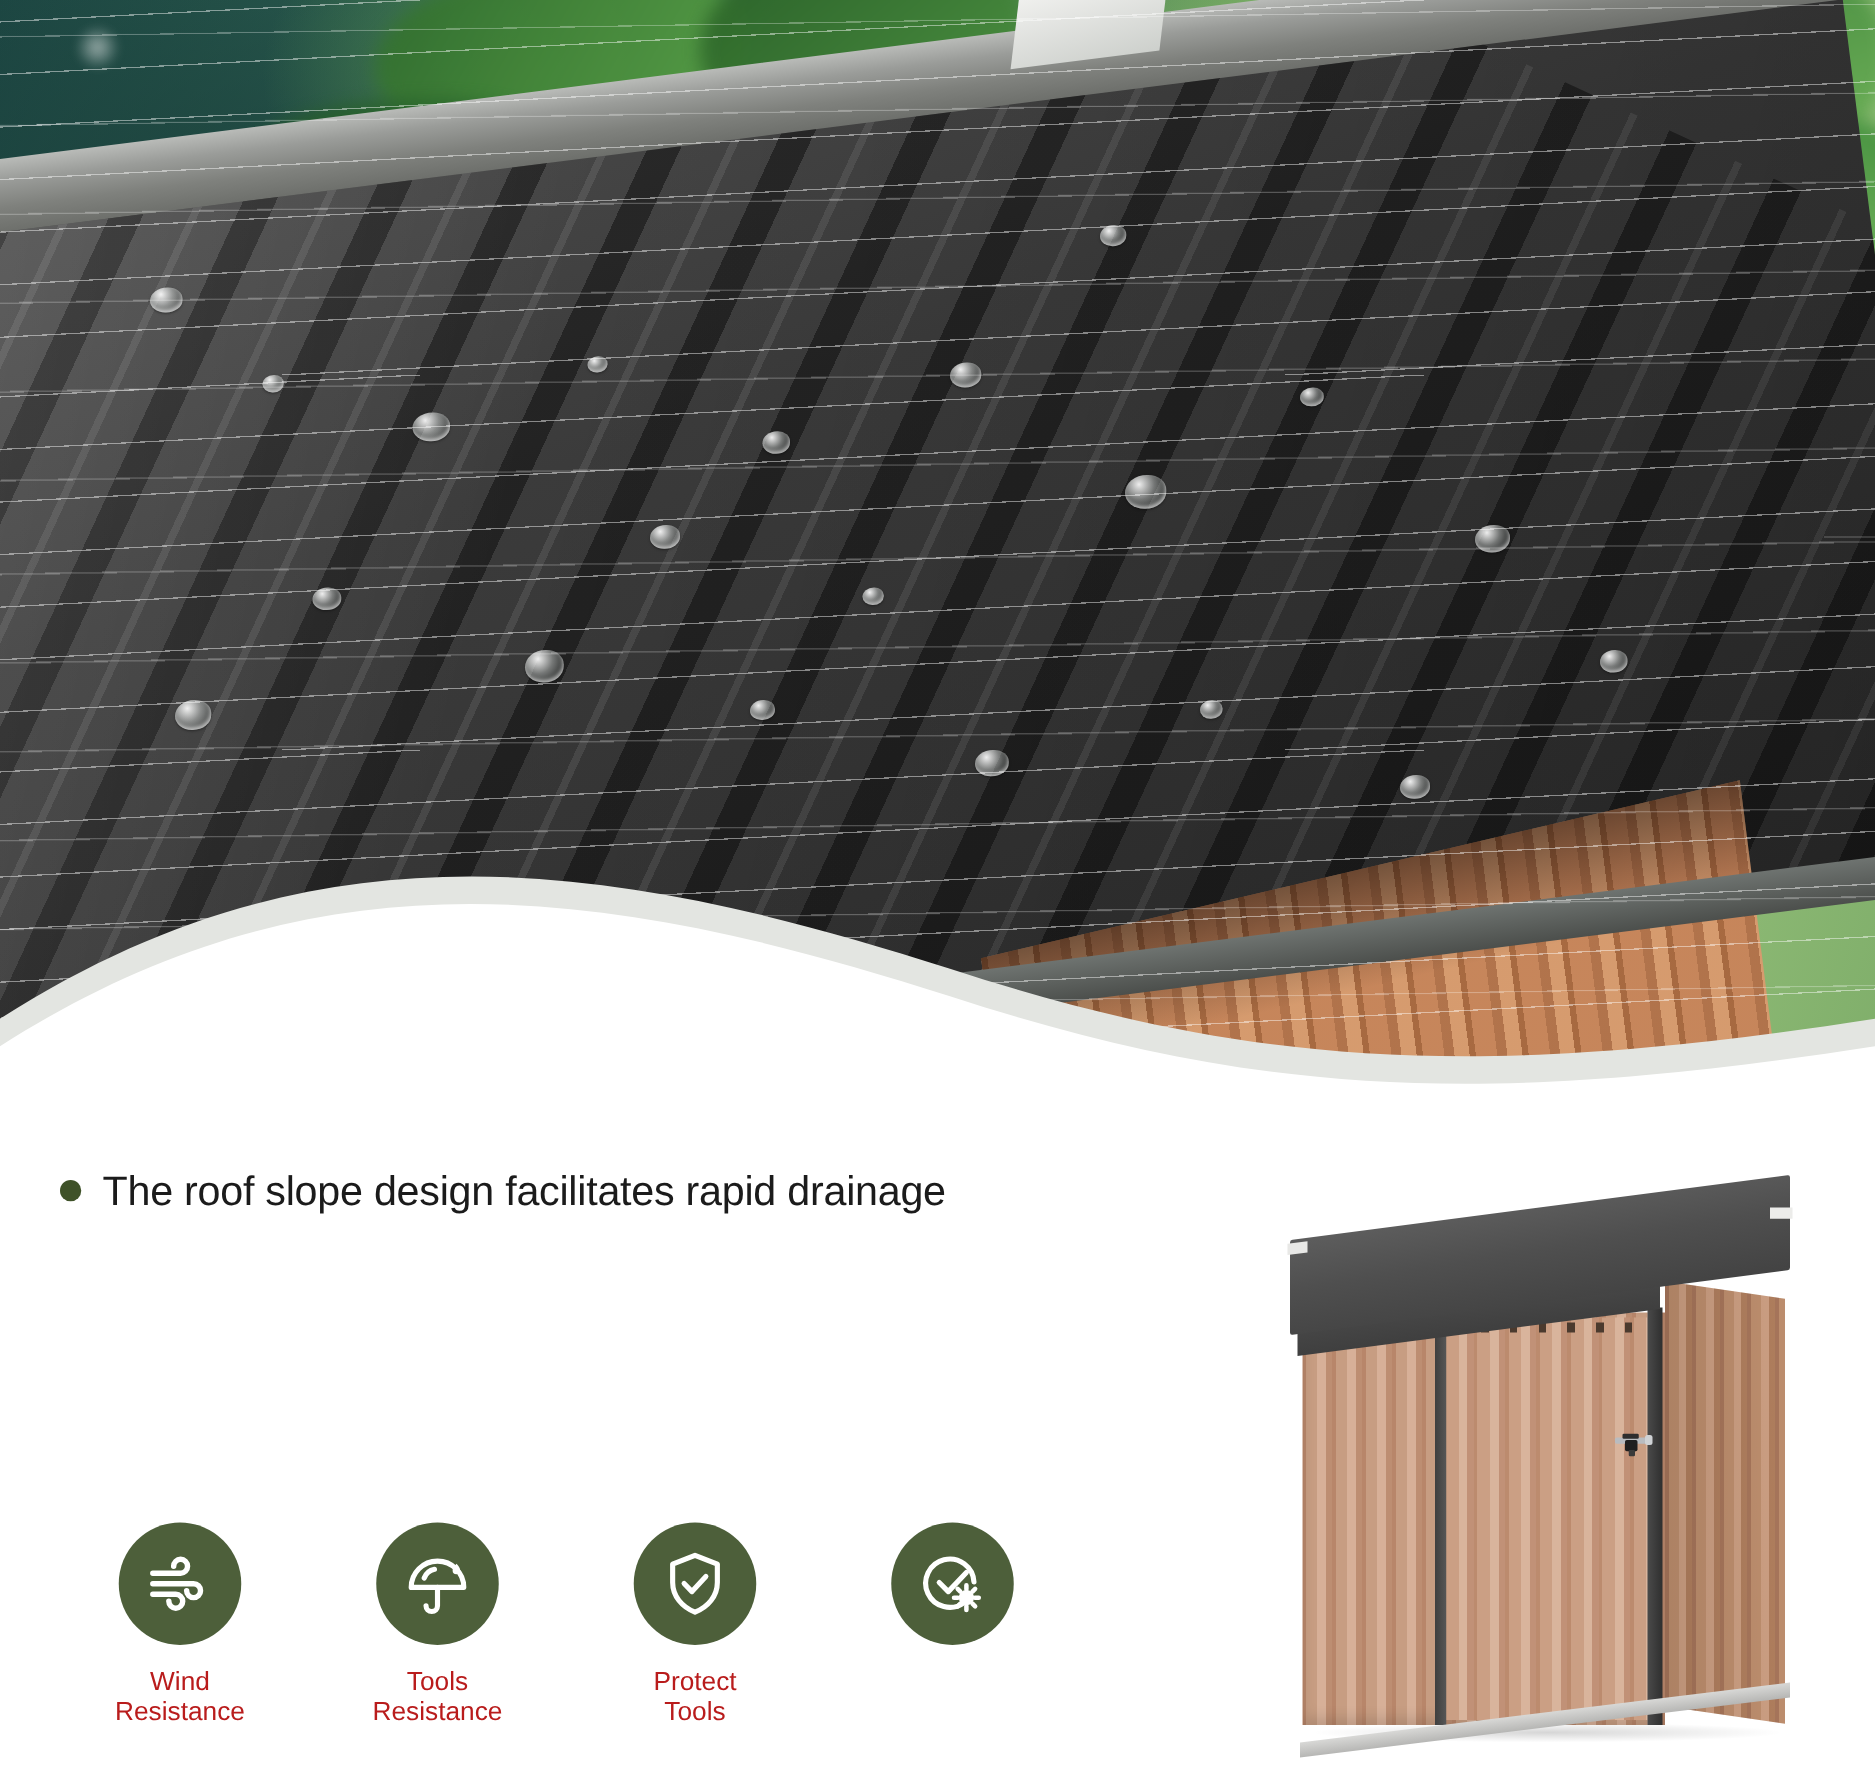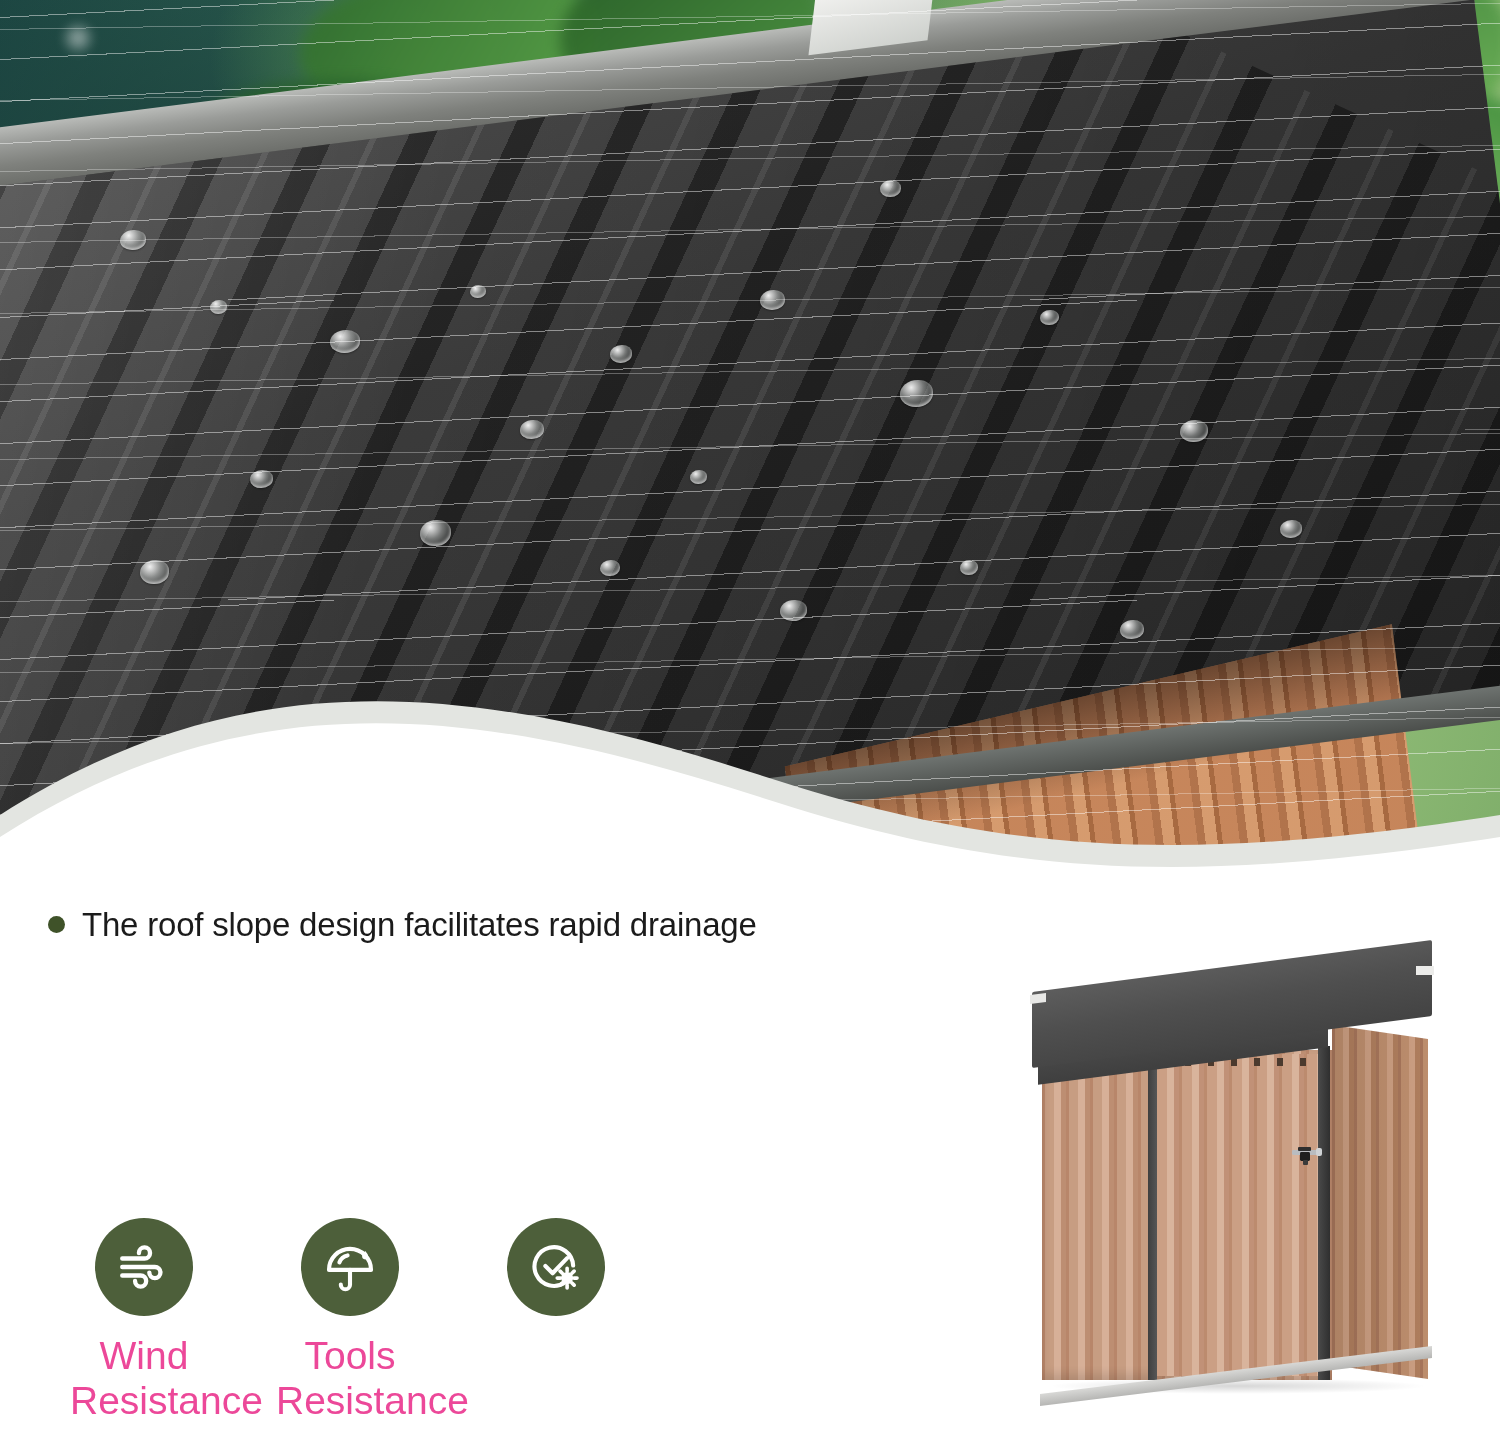--- a/index.html
+++ b/index.html
@@ -112,21 +112,21 @@
   }
 
   
   .wave { position:absolute; left:0; bottom:0; width:1500px; height:240px; }
 
   
   .content {
     position:absolute; left:0; top:900px; width:1500px; height:533px;
     background:#ffffff;
   }
-  .bullets { position:absolute; left:48px; top:4px; width:930px; }
+  .bullets { position:absolute; left:48px; top:32px; width:930px; }
   .bullet-row { display:flex; align-items:flex-start; margin-bottom:26px; }
   .bullet-dot {
     width:17px; height:17px; border-radius:50%;
     background:#3f5229; flex:0 0 17px; margin-top:12px; margin-right:17px;
   }
   .bullet-text {
     font-size:33px; line-height:1.26; color:#1b1b1b;
     font-family:"Liberation Sans", sans-serif; letter-spacing:-.2px;
   }
 
@@ -136,21 +136,21 @@
     display:flex; gap:58px;
   }
   .feature { width:148px; text-align:center; }
   .badge {
     width:98px; height:98px; border-radius:50%;
     background:#4d5f3a; margin:0 auto 18px auto;
     display:flex; align-items:center; justify-content:center;
   }
   .badge svg { width:58px; height:58px; display:block; }
   .feature-label {
-    font-size:39px; line-height:1.15; color:#ec4899; white-space:pre-line;
+    font-size:21px; line-height:1.15; color:#b91c1c; white-space:pre-line;
     font-family:"Liberation Sans", sans-serif;
   }
 
   
   .shed-figure {
     position:absolute; left:1018px; top:958px; width:440px; height:450px;
   }
   .shed-roof {
     position:absolute; left:14px; top:8px; width:400px; height:76px;
     background:linear-gradient(178deg,#5d5d5d 0%, #4f4f4f 45%, #434343 100%);
@@ -319,20 +319,30 @@
           <path d="M3.3 13.2a8.7 8.7 0 0 1 17.4 0z"></path>
           <path d="M12 13.2v6.1a1.9 1.9 0 0 1-3.8 0"></path>
           <path d="M7.6 10.1a4.6 4.6 0 0 1 3.4-2.9"></path>
           <path d="M18.3 5.4c.9 1 1.2 1.6 1.2 2.2a1.25 1.25 0 0 1-2.5 0c0-.6.4-1.2 1.3-2.2z" fill="#ffffff" stroke="none"></path>
         </svg>
       </div>
       <div class="feature-label">Tools
 Resistance</div>
     </div>
 
+    <div class="feature">
+      <div class="badge">
+        <svg viewBox="0 0 24 24" fill="none" stroke="#ffffff" stroke-width="1.7" stroke-linecap="round" stroke-linejoin="round">
+          <path d="M12 2.6 4.6 5.5v6.1c0 4.5 3.1 8.1 7.4 9.8 4.3-1.7 7.4-5.3 7.4-9.8V5.5z"></path>
+          <path d="M8.4 11.9l2.6 2.7 4.6-5"></path>
+        </svg>
+      </div>
+      <div class="feature-label">Protect
+Tools</div>
+    </div>
 
     <div class="feature">
       <div class="badge">
         <svg viewBox="0 0 24 24" fill="none" stroke="#ffffff" stroke-width="1.7" stroke-linecap="round" stroke-linejoin="round">
           <path d="M19.1 11.4a8 8 0 1 0-3.3 6.9"></path>
           <path d="M7.6 11.6l3 3 6-6.3"></path>
           <circle cx="16.6" cy="16.6" r="2.5" fill="#ffffff" stroke="none"></circle>
           <g stroke="#ffffff" stroke-width="1.5">
             <path d="M16.6 12.5v1.3M16.6 19.4v1.3M12.5 16.6h1.3M19.4 16.6h1.3M13.7 13.7l.9.9M18.6 18.6l.9.9M19.5 13.7l-.9.9M13.7 19.5l.9-.9"></path>
           </g>

